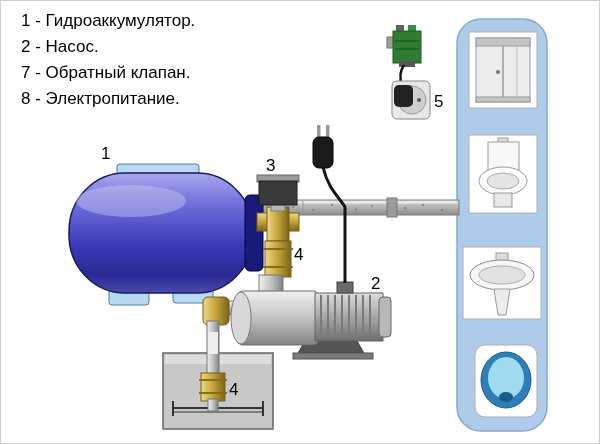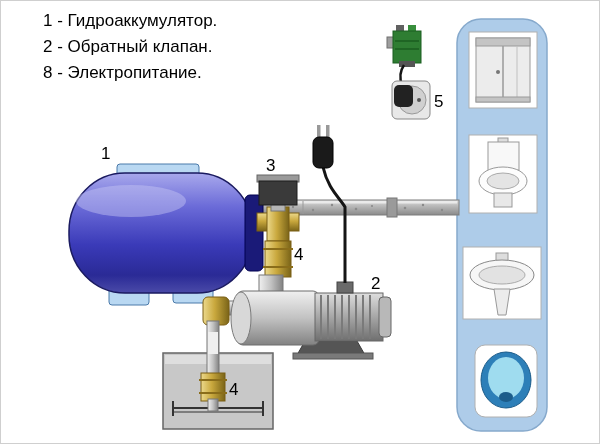--- a/index.html
+++ b/index.html
@@ -14,37 +14,37 @@
   }
   .legend {
     position: absolute;
     left: 20px;
     top: 7px;
     font-size: 17px;
     line-height: 26px;
     color: #000000;
     white-space: nowrap;
     z-index: 2;
-    margin-left: 22px;
   }
   .diagram-svg { position: absolute; left: 0; top: 0; }
   .num {
     font-family: "Liberation Sans", sans-serif;
     font-size: 17px;
     fill: #000000;
   }
 </style>
 </head>
 <body>
 
 <div class="canvas">
 
   <div class="legend">
     <div>1 - Гидроаккумулятор.</div>
-    <div>2 - Обратный клапан.</div>
+    <div>2 - Насос.</div>
+    <div>7 - Обратный клапан.</div>
     <div>8 - Электропитание.</div>
   </div>
 
   <svg class="diagram-svg" width="600" height="444" viewBox="0 0 600 444">
     <defs>
       <linearGradient id="tankGrad" x1="0" y1="0" x2="0" y2="1">
         <stop offset="0" stop-color="#a8a8ec"></stop>
         <stop offset="0.28" stop-color="#6b6bd8"></stop>
         <stop offset="0.6" stop-color="#3a3ab8"></stop>
         <stop offset="0.85" stop-color="#2a2a96"></stop>

